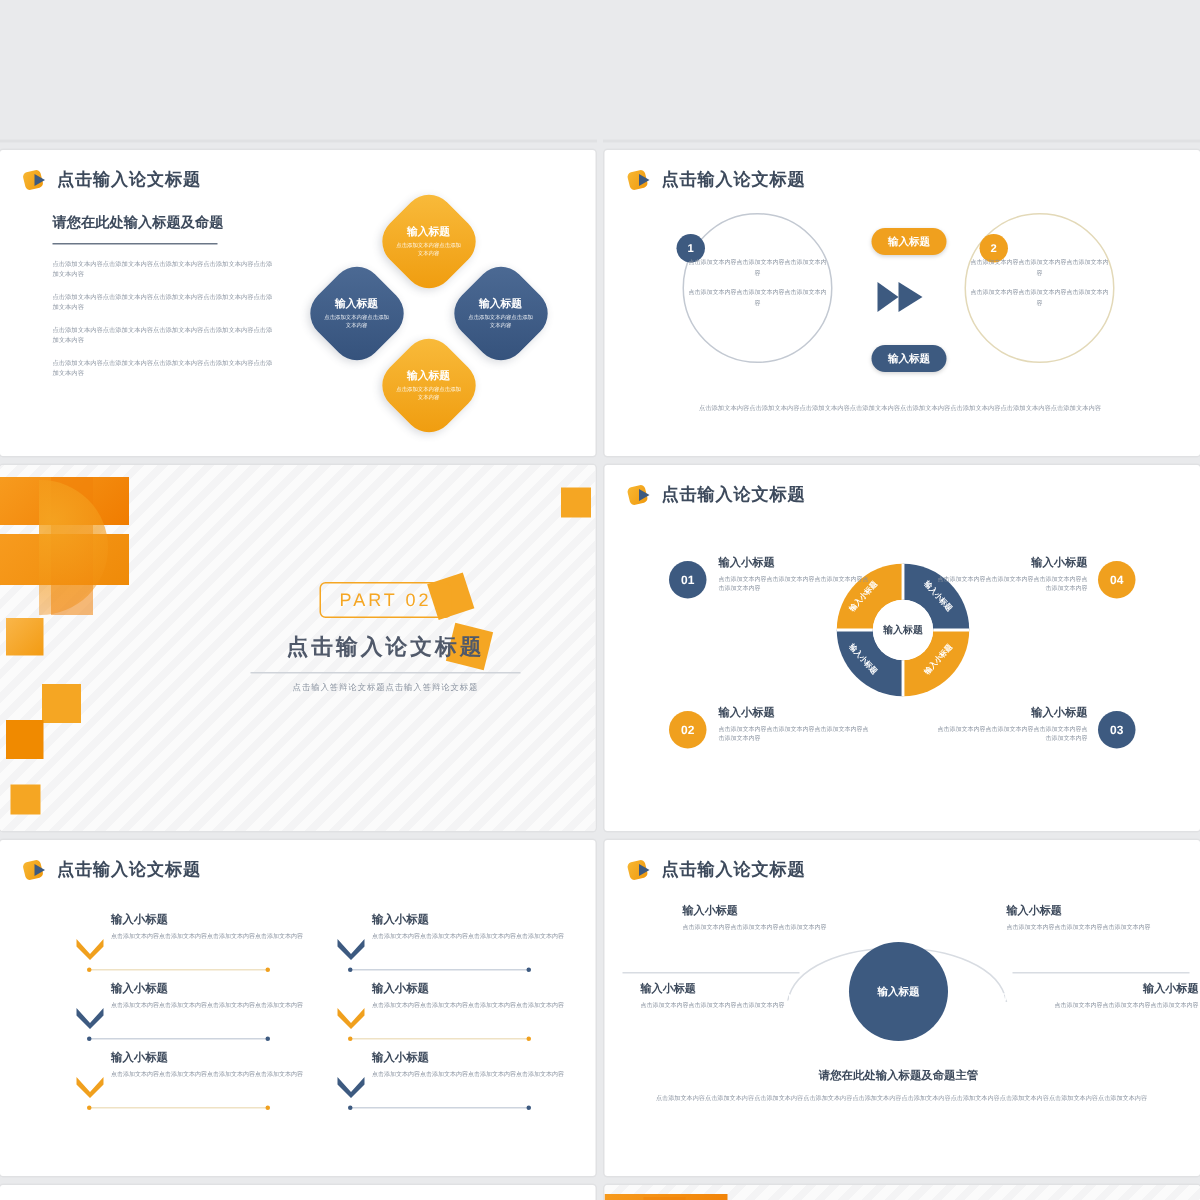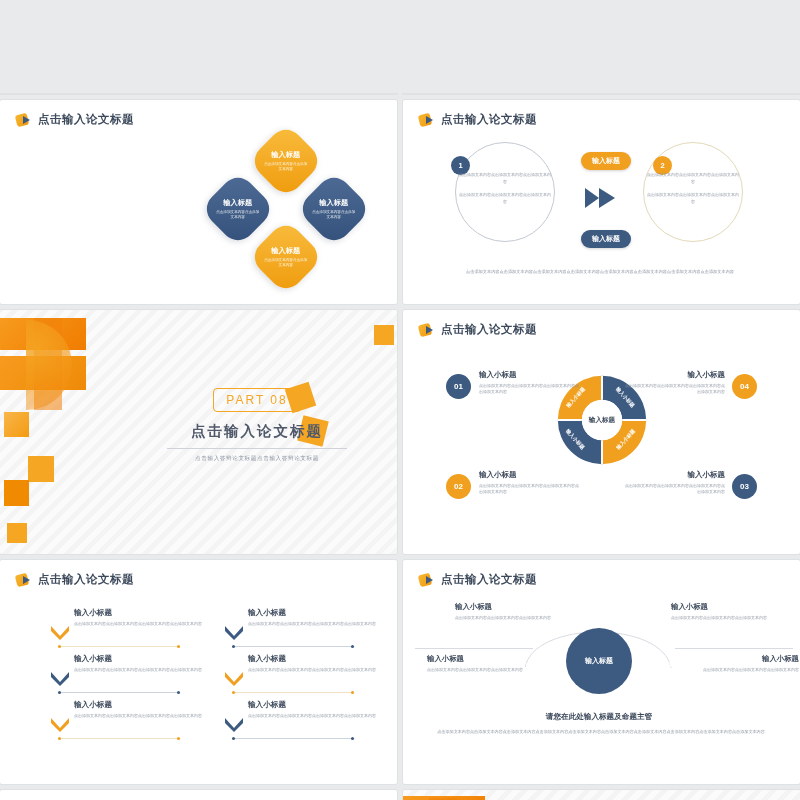--- a/index.html
+++ b/index.html
@@ -209,20 +209,28 @@
 
   <div class="slide s21">
     <div class="hdr" style="left:16px; top:12px;">
       <span class="hdr-ico">
         <span class="sq"></span>
           <span class="ar"></span>
       </span>
       <span class="hdr-txt">点击输入论文标题</span>
     </div>
 
+    <div class="left">
+      <h3>请您在此处输入标题及命题</h3>
+      <div class="rule"></div>
+      <p class="body-s">点击添加文本内容点击添加文本内容点击添加文本内容点击添加文本内容点击添加文本内容</p>
+      <p class="body-s">点击添加文本内容点击添加文本内容点击添加文本内容点击添加文本内容点击添加文本内容</p>
+      <p class="body-s">点击添加文本内容点击添加文本内容点击添加文本内容点击添加文本内容点击添加文本内容</p>
+      <p class="body-s">点击添加文本内容点击添加文本内容点击添加文本内容点击添加文本内容点击添加文本内容</p>
+    </div>
 
     <div class="petal or" style="left:259px; top:34px;">
       <div>
         <b>输入标题</b>
         <em>点击添加文本内容点击添加文本内容</em>
       </div>
     </div>
     <div class="petal bl" style="left:211px; top:82px;">
       <div>
         <b>输入标题</b>
@@ -291,21 +299,21 @@
     <div class="lg" style="left:26px;top:10px; width:46px; height:90px; background:radial-gradient(circle at 20% 30%, rgba(245,166,35,.85), rgba(240,124,0,.35)); border-radius:0 46px 46px 0;"></div>
     <div class="blk" style="left:4px; top:102px;width:25px; height:25px; background:linear-gradient(135deg,#f9b64a,#f39b12);"></div>
     <div class="blk" style="left:28px;top:146px;width:26px; height:26px;"></div>
     <div class="blk" style="left:4px; top:170px;width:25px; height:26px; background:#f08a00;"></div>
     <div class="blk" style="left:7px; top:213px;width:20px; height:20px;"></div>
     <div class="blk" style="left:374px;top:15px;width:20px; height:20px;"></div>
     <div class="blk" style="left:288px;top:75px;width:25px; height:25px; transform:rotate(-18deg);"></div>
     <div class="blk" style="left:300px;top:108px;width:26px;height:26px; transform:rotate(14deg);"></div>
 
     <div class="txt">
-      <div class="part">PART  08</div>
+      <div class="part">PART  02</div>
       <h2>点击输入论文标题</h2>
       <div class="ln"></div>
       <div class="sm">点击输入答辩论文标题点击输入答辩论文标题</div>
     </div>
   </div>
 
   <div class="slide s32">
     <div class="hdr" style="left:16px; top:12px;">
       <span class="hdr-ico">
         <span class="sq"></span>

